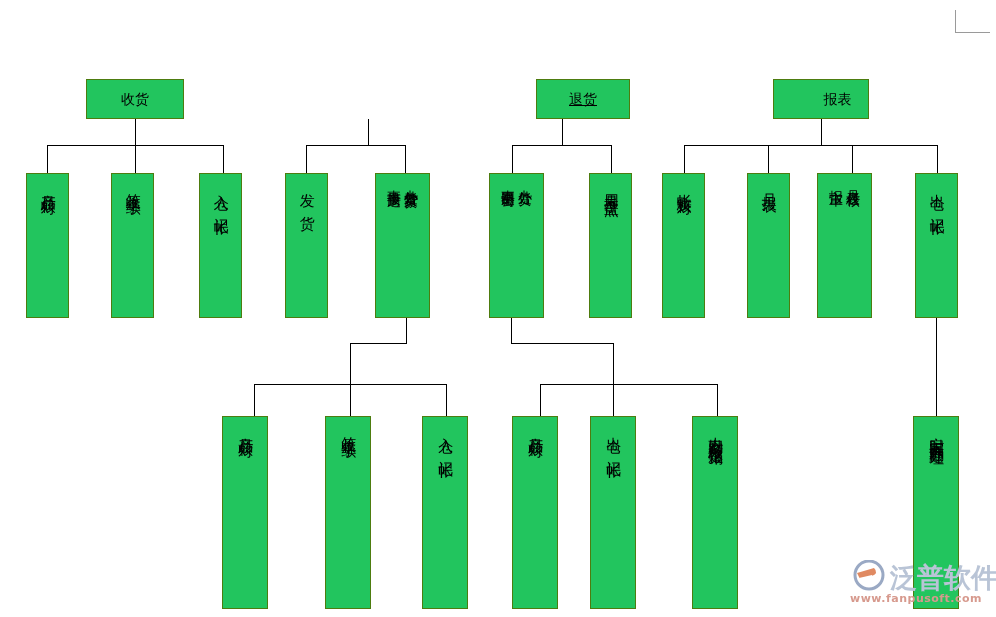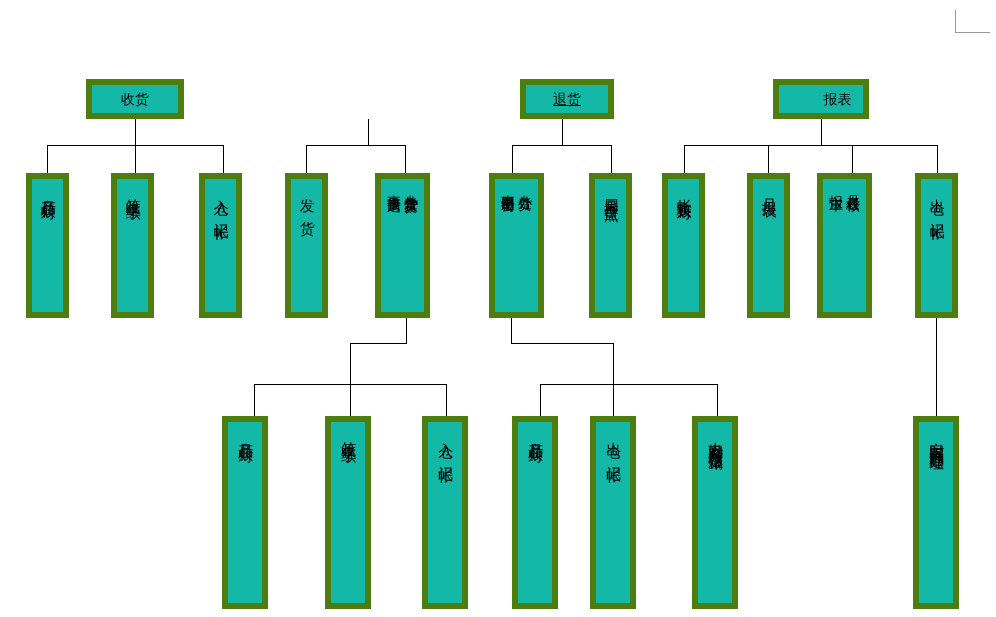--- a/index.html
+++ b/index.html
@@ -27,22 +27,22 @@
     font-size:16px;
     font-weight:bold;
     color:#000;
     letter-spacing:1px;
   }
 
   
   .node{
     position:absolute;
     box-sizing:border-box;
-    border:6px solid #4d7c0f;
-    background:#14b8a6;
+    border:1px solid #4d7c0f;
+    background:#22c55e;
     color:#000;
     font-size:14px;
     line-height:1.18;
   }
   
   .node.horiz{
     display:flex;align-items:center;justify-content:center;
     font-size:14px;
   }
   .node.horiz .txt{writing-mode:horizontal-tb;}
@@ -112,21 +112,21 @@
 <body>
 
 <div id="stage">
 
   <div class="corner-mark"></div>
 
 
   <div class="node horiz" style="left:86px;top:79px;width:98px;height:40px;">
     <span class="txt">收货</span>
   </div>
-  <div class="node horiz" style="left:520px;top:79px;width:94px;height:40px;text-decoration:underline;">
+  <div class="node horiz" style="left:536px;top:79px;width:94px;height:40px;text-decoration:underline;">
     <span class="txt">退货</span>
   </div>
   <div class="node horiz" style="left:773px;top:79px;width:96px;height:40px;padding-left:33px;">
     <span class="txt">报表</span>
   </div>
 
   <div class="ln v" style="left:135px;top:119px;height:26px;"></div>
   <div class="ln h" style="left:47px;top:145px;width:177px;"></div>
   <div class="ln v" style="left:47px;top:145px;height:28px;"></div>
   <div class="ln v" style="left:135px;top:145px;height:28px;"></div>
@@ -224,14 +224,23 @@
     <span class="txt">出仓 记帐</span>
   </div>
   <div class="node vert" style="left:692px;top:416px;width:46px;height:193px;">
     <span class="txt">内勤财务核定报销</span>
   </div>
 
   <div class="node vert" style="left:913px;top:416px;width:46px;height:193px;">
     <span class="txt">定时寄回内勤处理</span>
   </div>
 
+  <div class="watermark">
+    <svg class="wm-logo" width="40" height="32" viewBox="0 0 40 32">
+      <circle cx="19" cy="15" r="14" fill="none" stroke="#9aa9c4" stroke-width="3"></circle>
+      <path d="M7 13 L24 8 Q29 13 22 16 L10 19 Z" fill="#e08a62"></path>
+      <path d="M9 18 L22 15 Q25 19 19 21 L11 23 Z" fill="#ffffff"></path>
+    </svg>
+    <div class="wm-text">泛普软件</div>
+    <div class="wm-url">www.fanpusoft.com</div>
+  </div>
 
 </div>
 
 </body></html>

